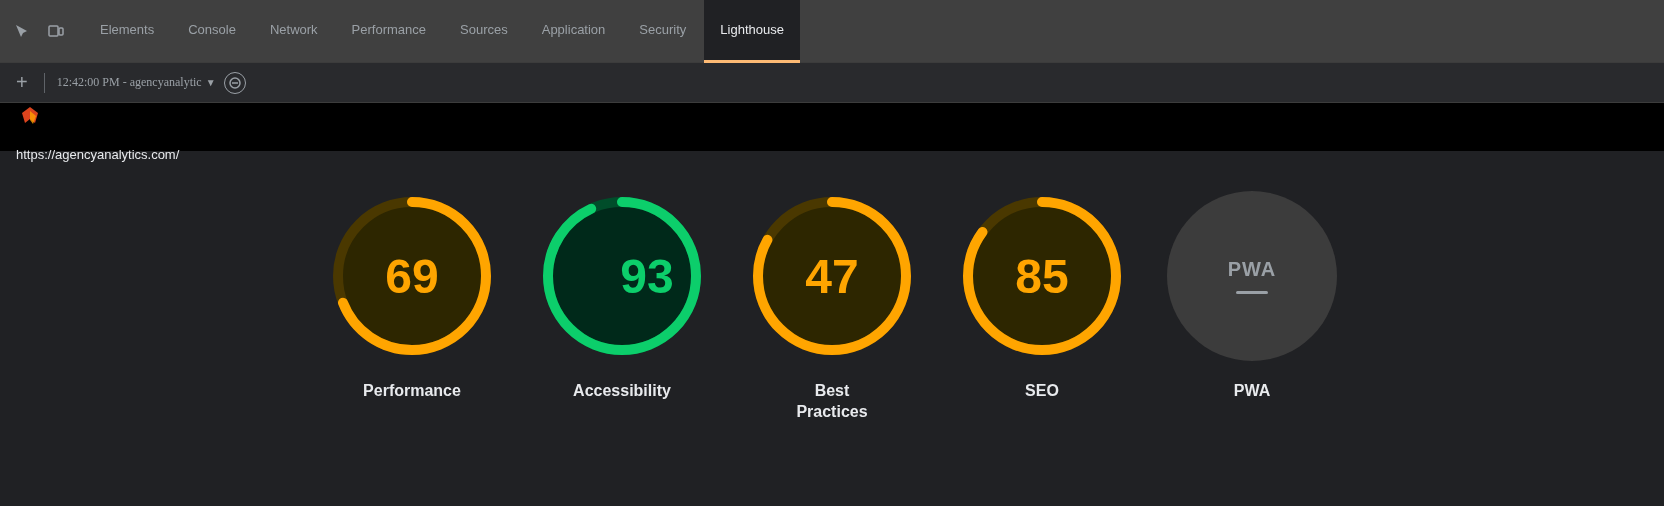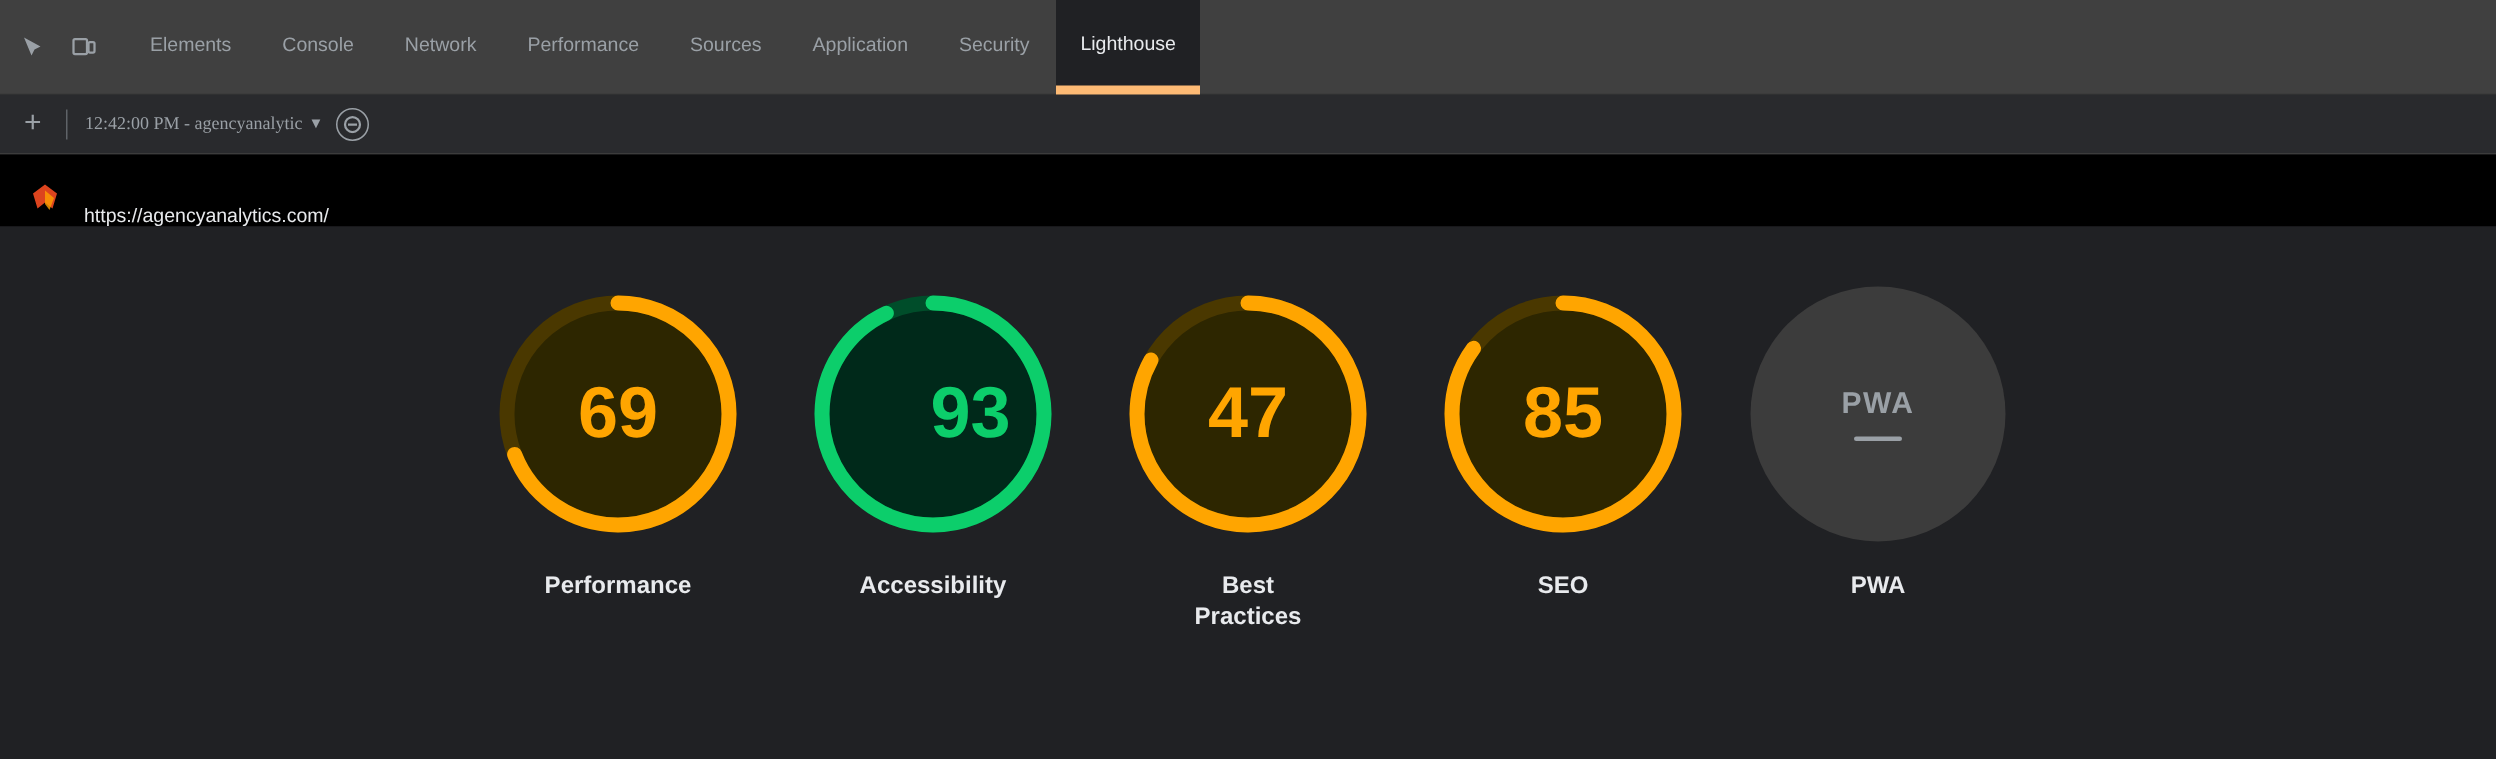--- a/index.html
+++ b/index.html
@@ -46,21 +46,21 @@
       color: #9aa0a6;
       font-size: 13px;
       cursor: pointer;
       white-space: nowrap;
       border-bottom: 3px solid transparent;
       font-weight: 400;
     }
     .tab-item.active {
       color: #e8eaed;
       background: #202124;
-      border-bottom: 6px solid #fdba74;
+      border-bottom: 3px solid #fdba74;
     }
 
     
     .sub-toolbar {
       display: flex;
       align-items: center;
       background: #292a2d;
       height: 40px;
       border-bottom: 1px solid #3c3c3c;
       padding: 0 12px;
@@ -97,25 +97,26 @@
       align-items: center;
       justify-content: center;
       color: #9aa0a6;
       font-size: 12px;
       cursor: pointer;
     }
 
     
     .url-bar {
       display: flex;
-      align-items: flex-end;
+      align-items: flex-start;
       background: #000;
       height: 48px;
       padding: 0 16px;
       gap: 12px;
+      flex-direction: column;
     }
     .lighthouse-icon {
       width: 28px;
       height: 32px;
       display: flex;
       align-items: center;
       justify-content: center;
       flex-shrink: 0;
     }
     .lighthouse-icon svg { width: 24px; height: 28px; }

